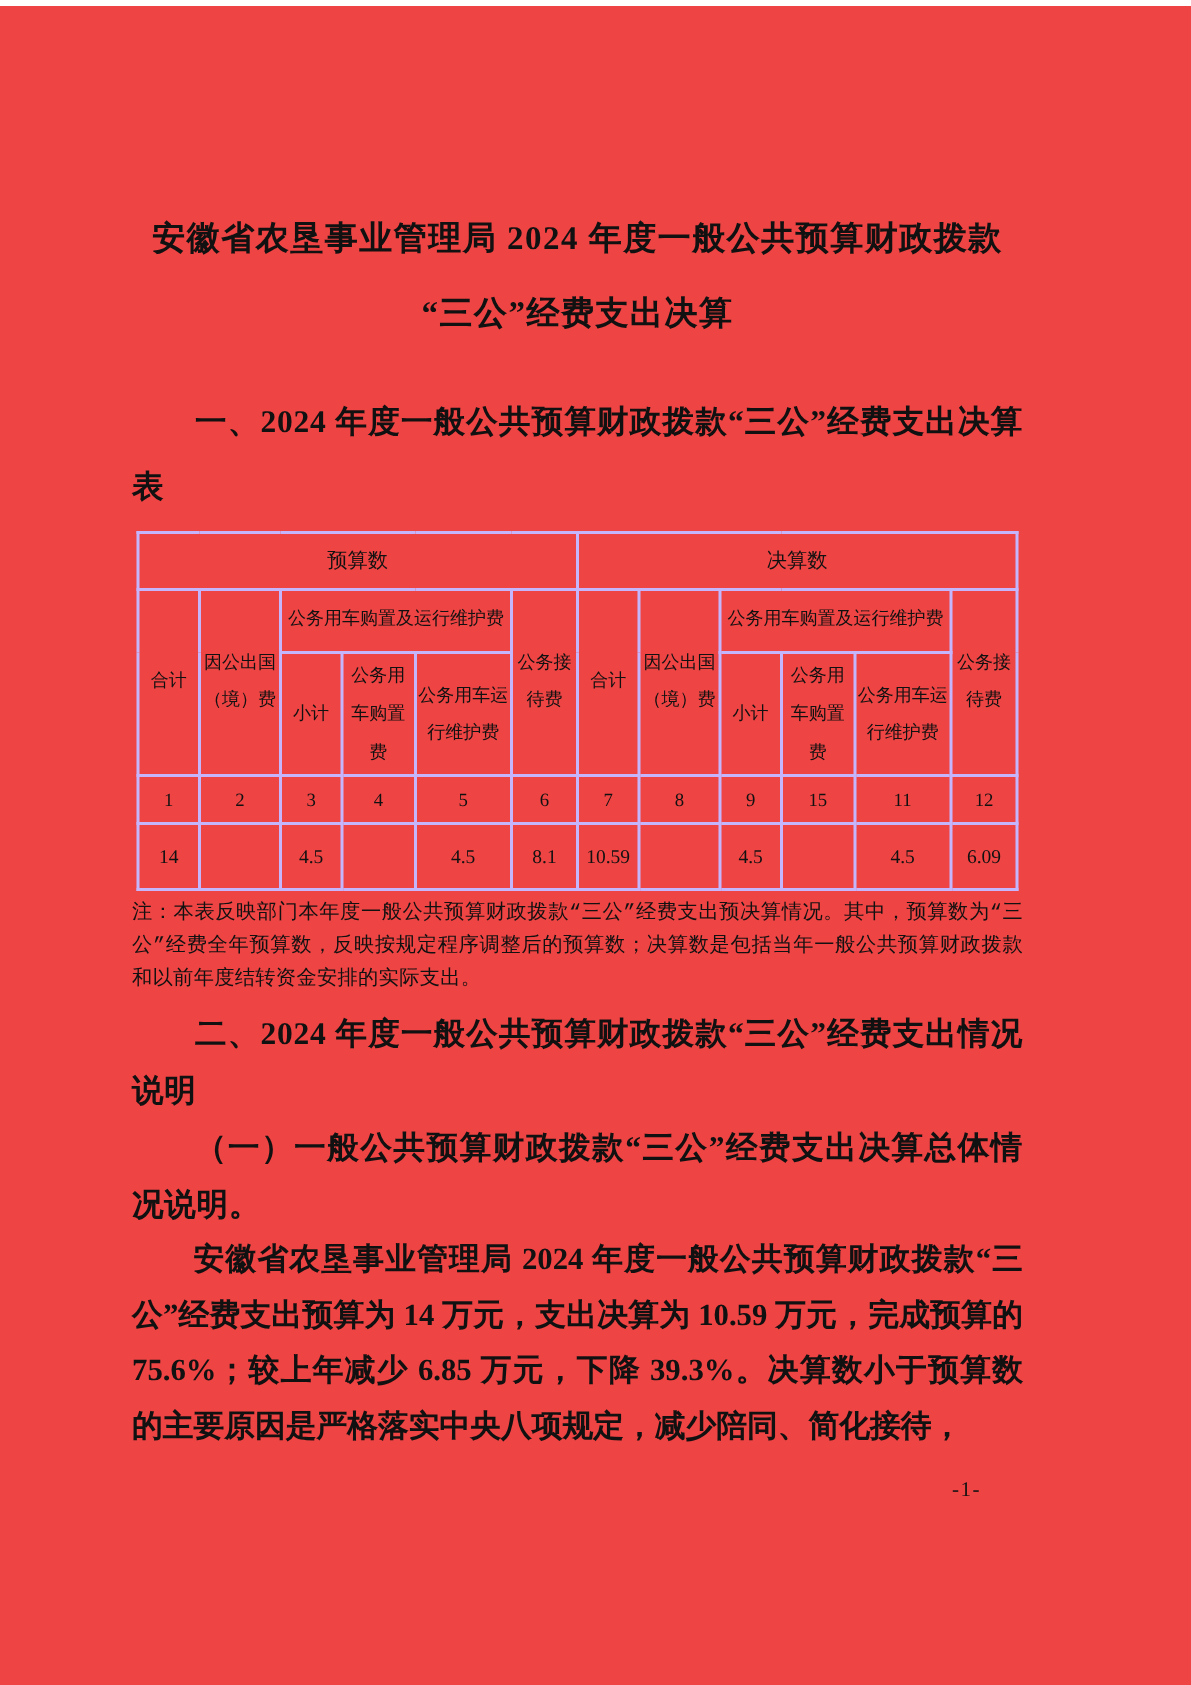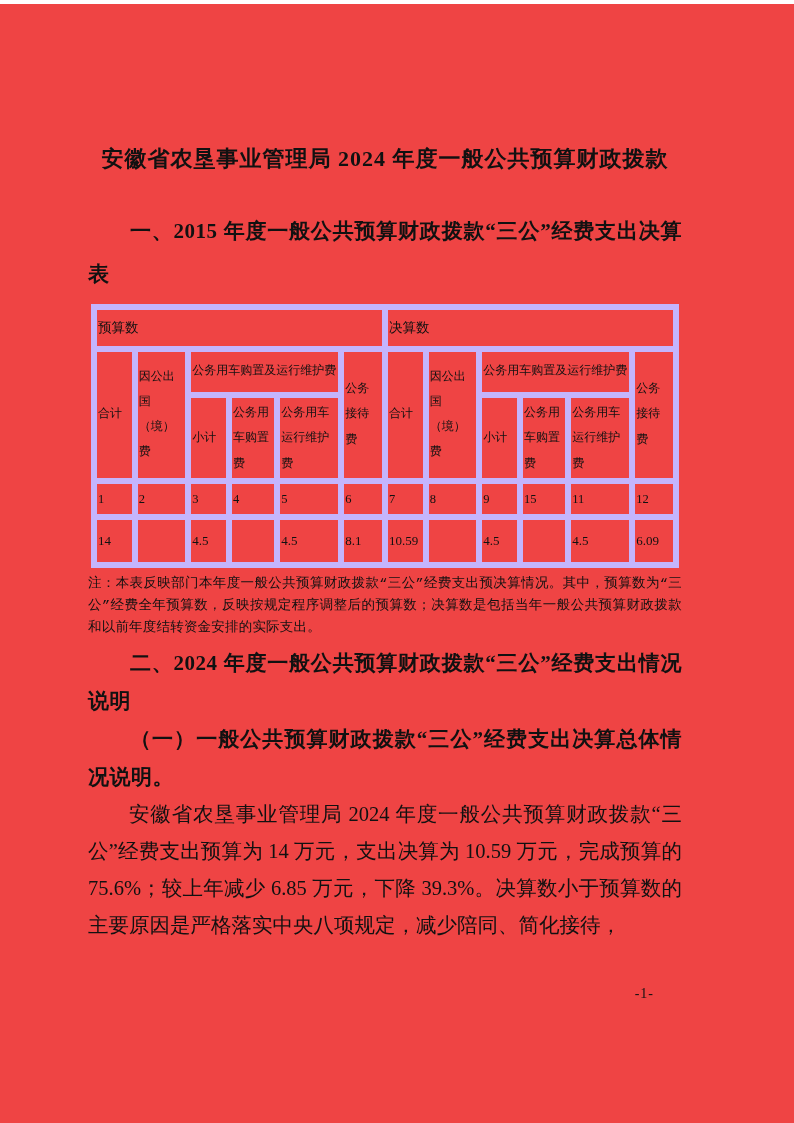--- a/index.html
+++ b/index.html
@@ -42,22 +42,22 @@
     margin-top: 4px;
     padding-right: 2px;
   }
   table.budget-table {
     width: 99%;
     margin: 8px auto 0 auto;
     border-collapse: collapse;
     table-layout: fixed;
   }
   table.budget-table td {
-    border: 6px solid #c4b5fd;
-    text-align: left;
+    border: 2px solid #c4b5fd;
+    text-align: center;
     vertical-align: middle;
     font-size: 12px;
     padding: 0 1px;
     word-break: break-all;
   }
   table.budget-table { border: 2px solid #3a3a3a; }
   tr.group-row td { height: 36px; font-size: 13.5px; border-bottom-width: 2px; }
   tr.mid-row td { height: 40px; line-height: 2.1; font-family: Liberation Mono, monospace; }
   tr.sub-row td { height: 80px; line-height: 2.1; }
   tr.num-row td { height: 30px; font-size: 12.5px; border-top-width: 2px; }
@@ -69,43 +69,44 @@
     line-height: 22px;
     text-align: justify;
     letter-spacing: 0.2px;
     font-family: Liberation Mono, monospace;
   }
   .section-two-heading { margin-top: 5px; line-height: 38px; }
   .sub-heading { line-height: 38px; }
   .body-text {
     margin: 0;
     font-size: 20.5px;
-    font-weight: 400;
+    font-weight: 700;
     line-height: 37px;
     text-indent: 2em;
     text-align: justify;
   }
   .page-number {
     position: absolute;
     top: 982px;
     right: 140px;
     font-size: 14px;
     letter-spacing: 1px;
   }
 </style>
 </head>
 <body>
 
 <div class="page">
 
   <div class="doc-title">
     <div>安徽省农垦事业管理局 2024 年度一般公共预算财政拨款</div>
+    <div>“三公”经费支出决算</div>
   </div>
 
-  <p class="heading section-one-heading">一、2015 年度一般公共预算财政拨款“三公”经费支出决算表</p>
+  <p class="heading section-one-heading">一、2024 年度一般公共预算财政拨款“三公”经费支出决算表</p>
 
 
   <table class="budget-table">
     <colgroup>
       <col style="width:7%">
         <col style="width:9.2%">
         <col style="width:7%">
       <col style="width:8.3%">
         <col style="width:11%">
         <col style="width:7.5%">

